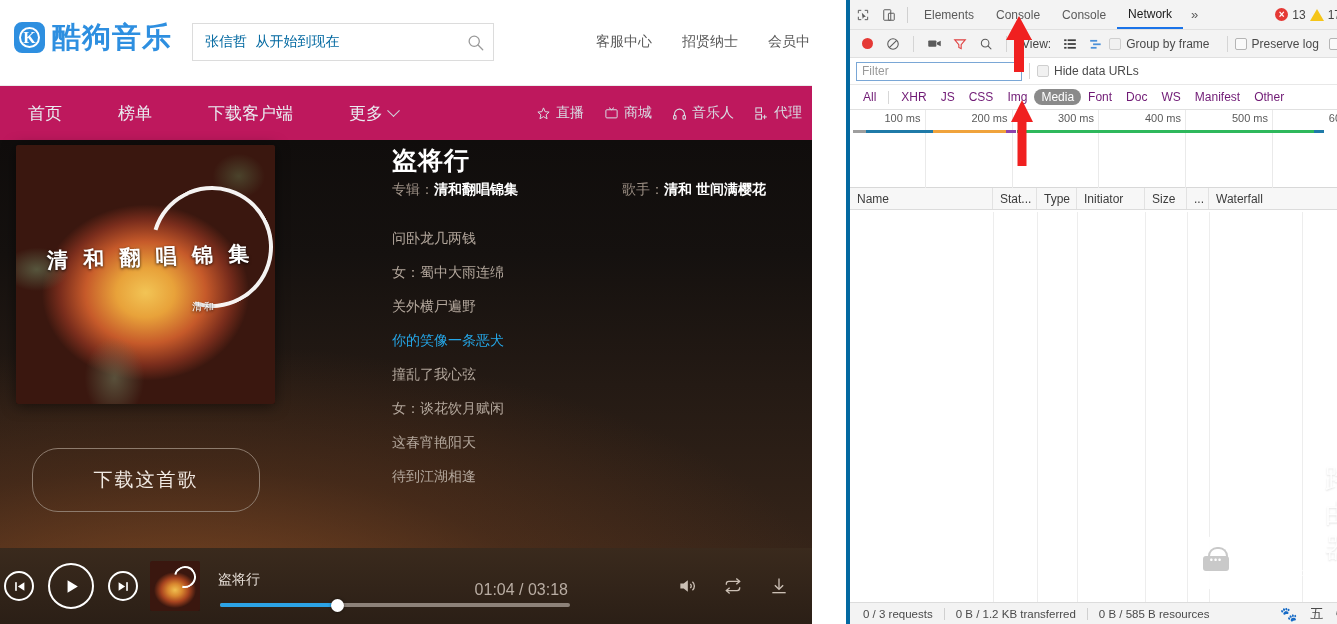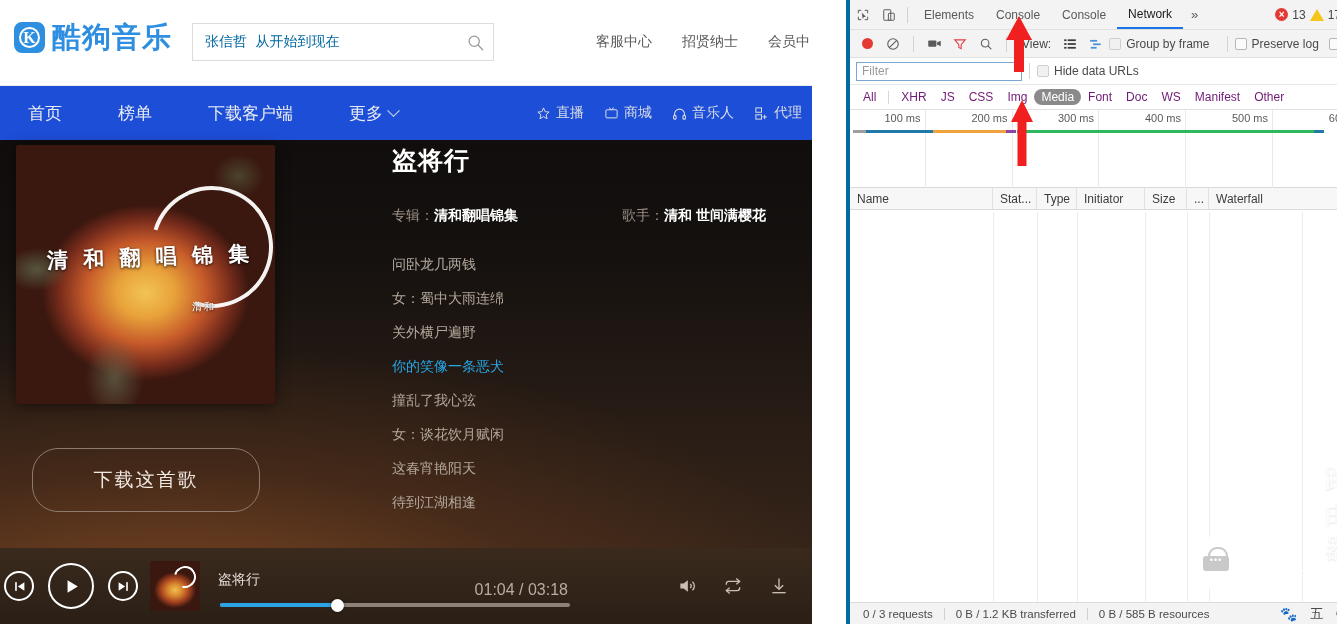--- a/index.html
+++ b/index.html
@@ -59,21 +59,21 @@
     color: #999;
   }
   .kg-toplinks {
     position: absolute; right: 0px; top: 33px;
     display: flex; gap: 30px; font-size: 14px; color: #555;
     padding-right: 2px;
   }
   .kg-toplinks a { color: #5a5a5a; text-decoration: none; white-space: nowrap; }
 
   .kg-nav {
-    height: 54px; background: #1d4ed8; position: relative;
+    height: 54px; background: #be185d; position: relative;
     display: flex; align-items: center;
   }
   .kg-nav-left { display: flex; align-items: center; }
   .kg-nav-left a {
     color: #e9ecf1; text-decoration: none; font-size: 17px;
     padding: 0 28px; white-space: nowrap;
   }
   .kg-nav-left a:first-child { padding-left: 28px; }
   .kg-nav-more { display: inline-flex; align-items: center; gap: 6px; }
   .chev { display:inline-block; width:9px; height:9px; border-right:1.6px solid #cfd4dc; border-bottom:1.6px solid #cfd4dc; transform: rotate(45deg) translate(-2px,-2px);}
@@ -147,21 +147,21 @@
     cursor: pointer; font-family: inherit;
   }
 
   .kg-song {
     position: absolute; left: 392px; top: 0px; right: 0; bottom: 0;
   }
   .kg-song-title {
     font-size: 25px; color: #fff; font-weight: bold;
     letter-spacing: 1px; margin-top: 4px;
   }
-  .kg-meta { margin-top: 30px; display: flex; font-size: 14px; }
+  .kg-meta { margin-top: 4px; display: flex; font-size: 14px; }
   .kg-meta .lbl { color: #9f9287; }
   .kg-meta .val { color: #fff; font-weight: bold; }
   .kg-meta .m-album { width: 230px; }
   .kg-lyrics { margin-top: 22px; }
   .kg-lyrics li {
     list-style: none; font-size: 14px; color: #b3a79c;
     line-height: 34px; white-space: nowrap;
   }
   .kg-lyrics li.active { color: #25a7e8; }
 

